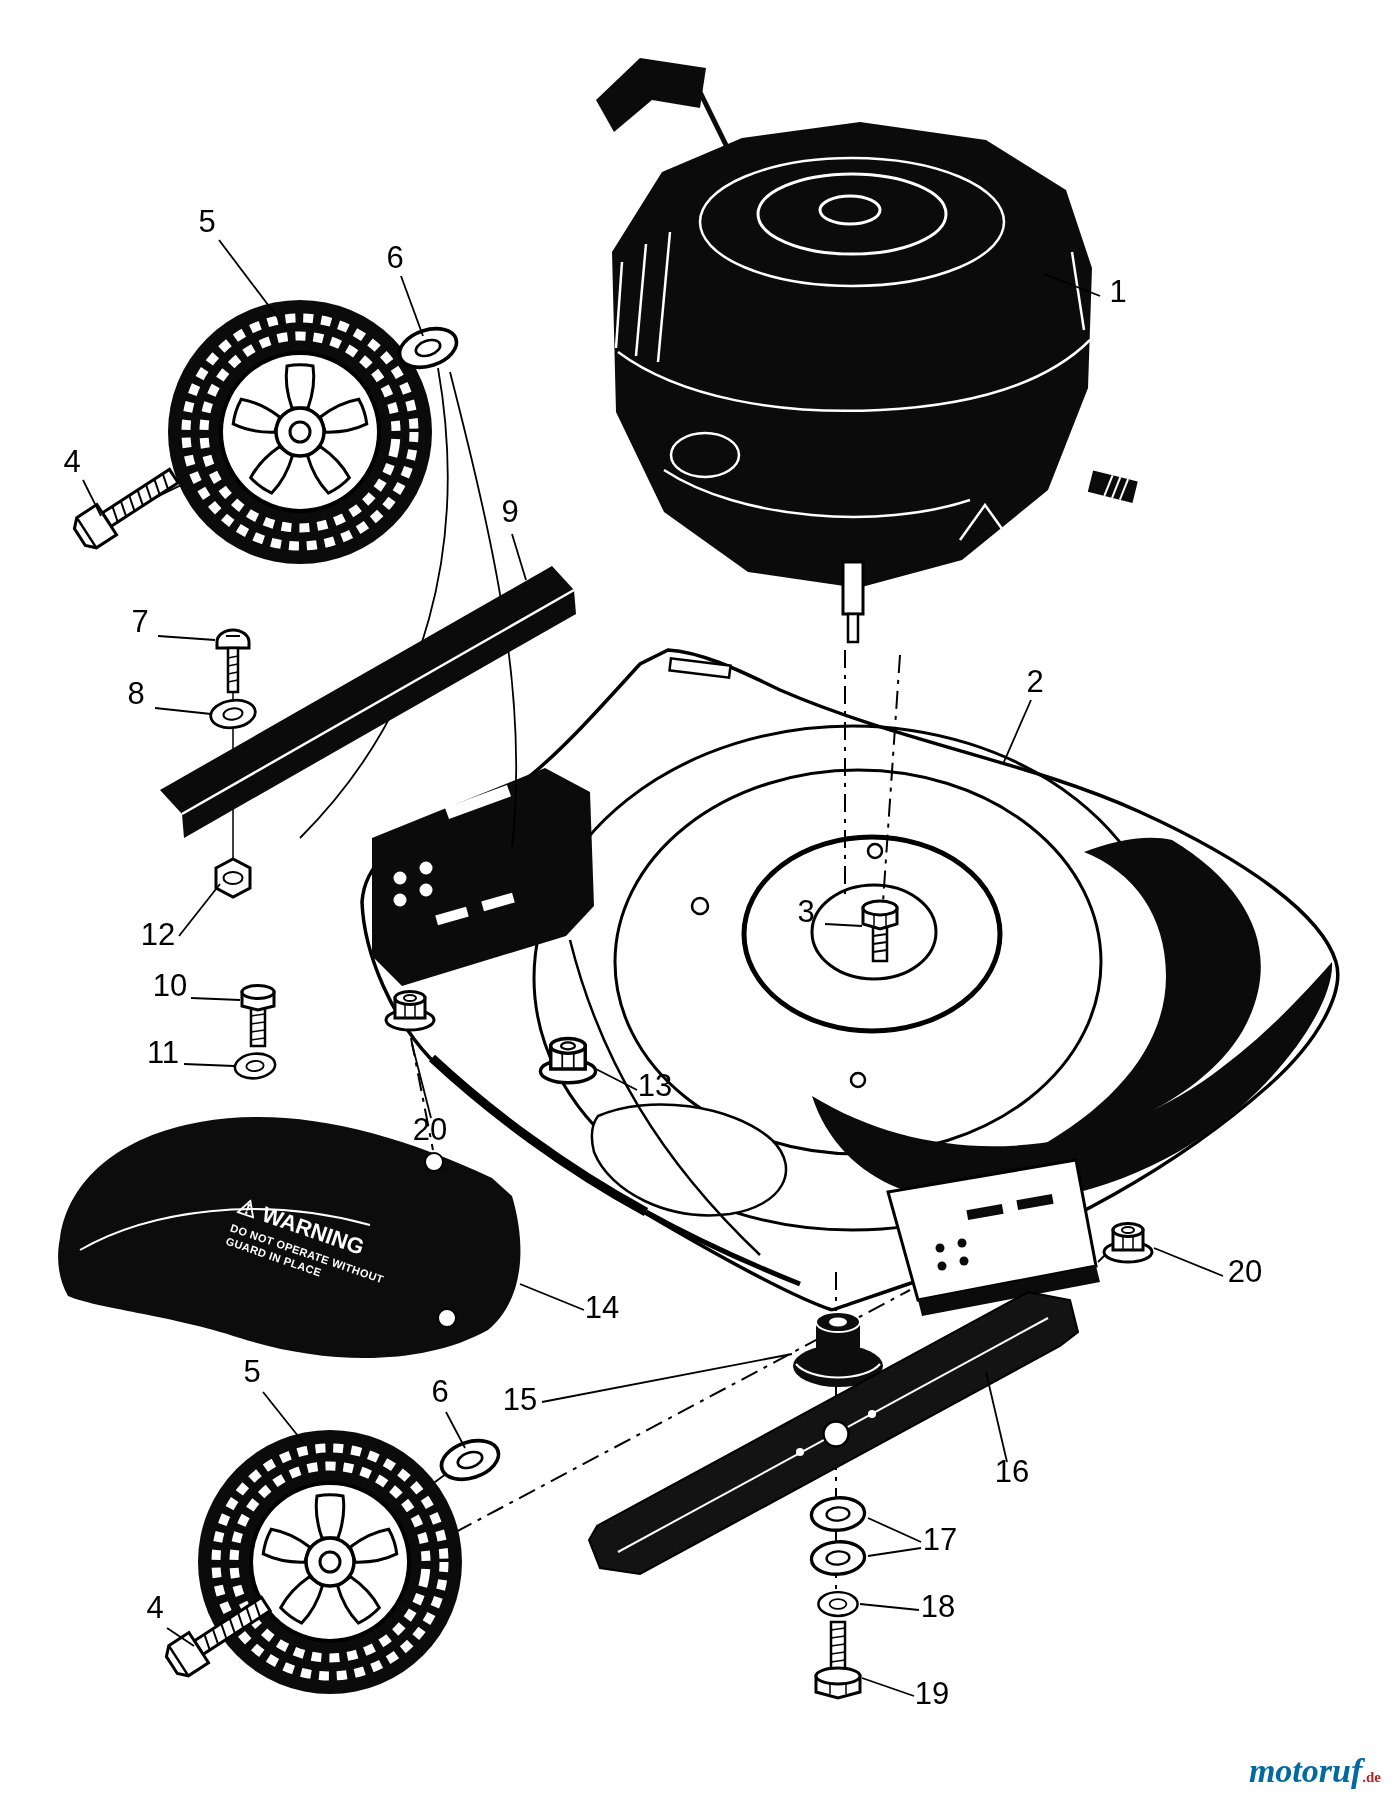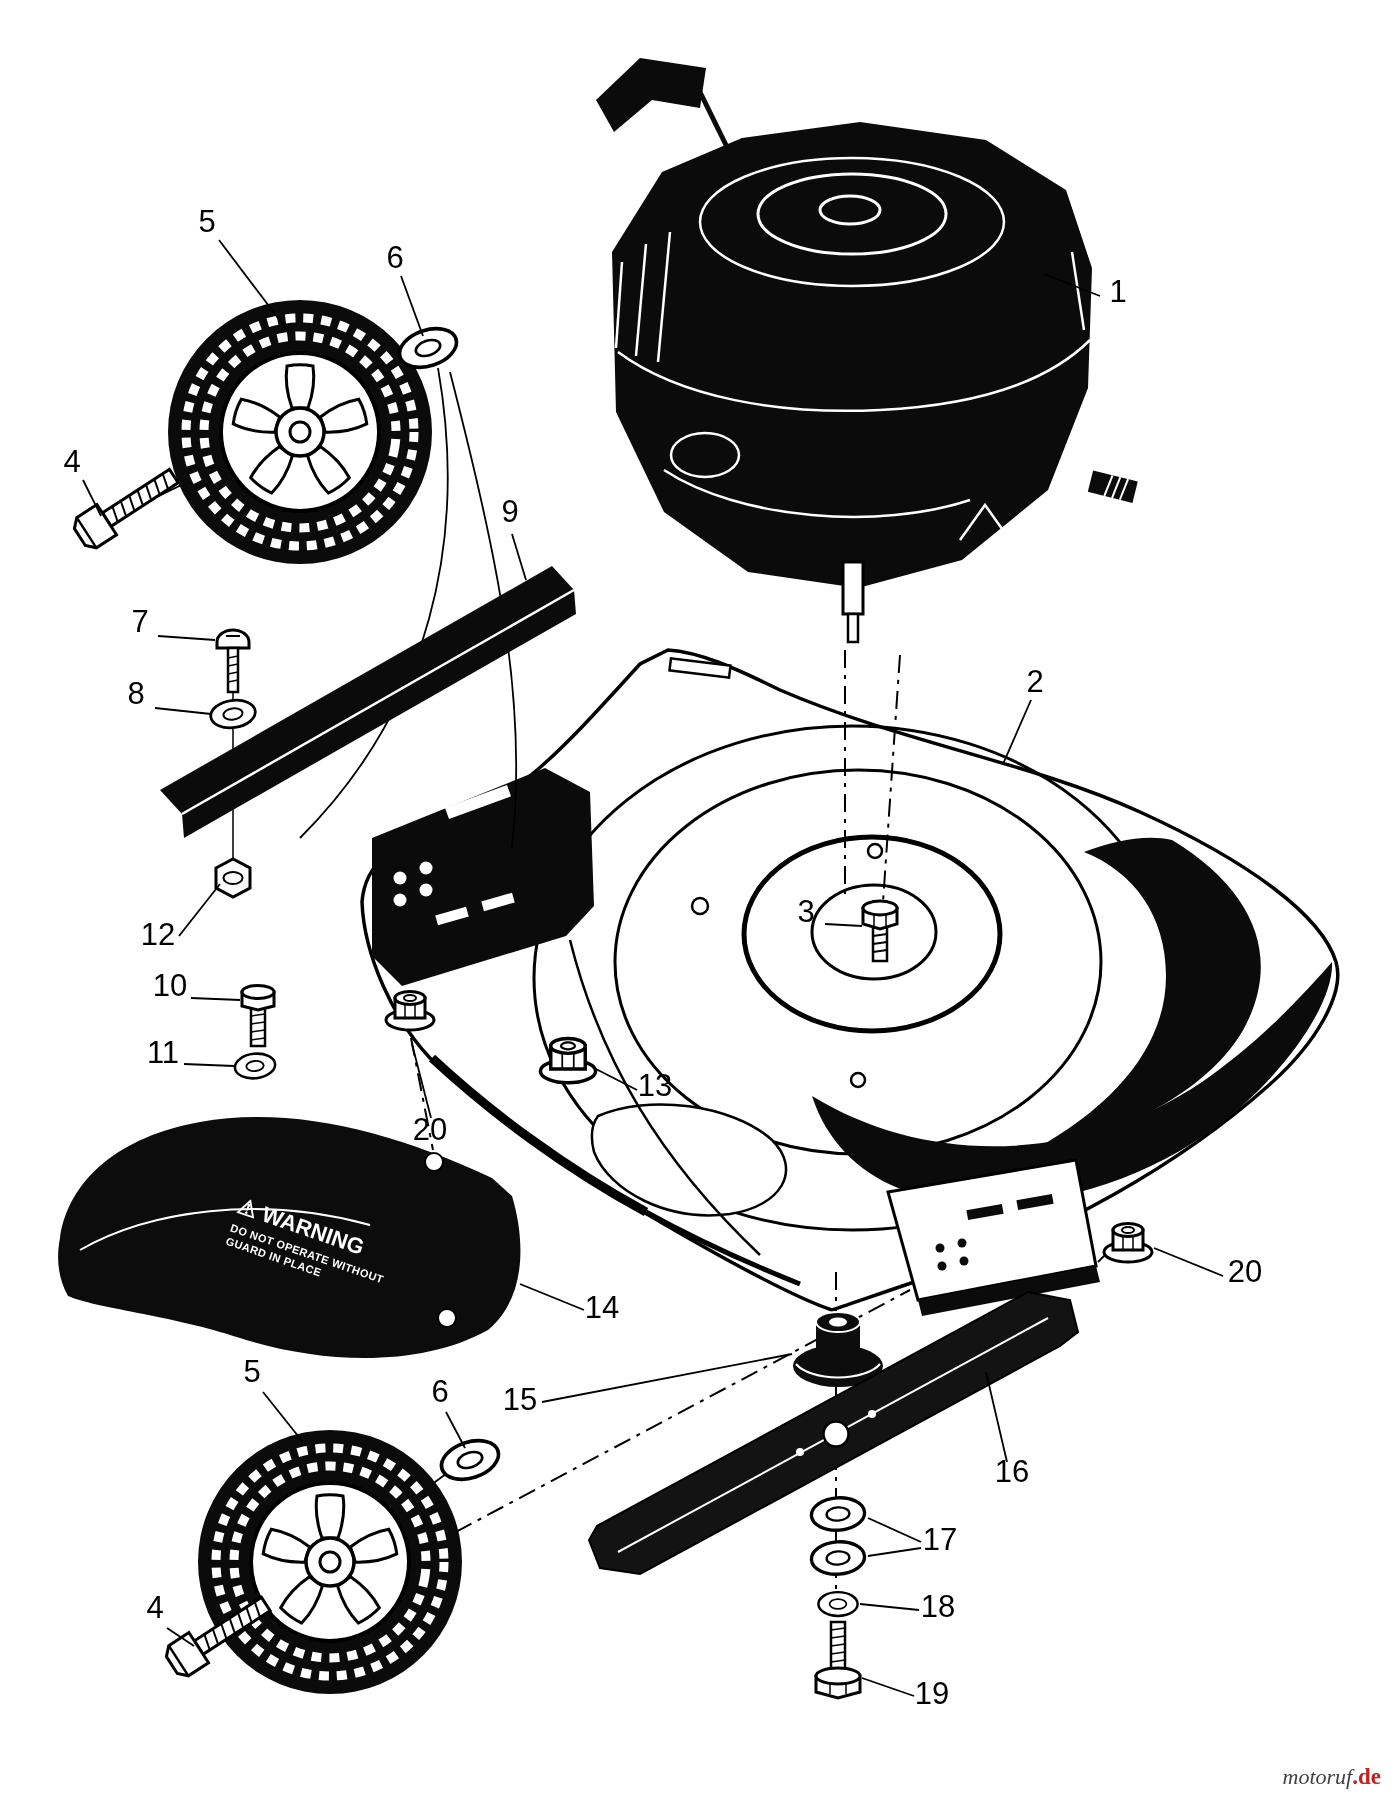--- a/index.html
+++ b/index.html
@@ -3,22 +3,22 @@
 <meta charset="utf-8">
 <style>
   html,body{margin:0;padding:0;background:#fff;}
   .page{position:relative;width:1397px;height:1800px;background:#ffffff;overflow:hidden;
         font-family:"Liberation Sans", sans-serif;}
   .page svg{display:block;position:absolute;inset:0;}
   text.callout{font-family:"Liberation Sans", sans-serif;font-size:31px;fill:#000;}
   text.warn-head{font-family:"Liberation Sans", sans-serif;font-weight:bold;font-size:22px;fill:#fff;}
   text.warn-sub{font-family:"Liberation Sans", sans-serif;font-weight:bold;font-size:11px;fill:#fff;letter-spacing:.4px;}
   .watermark{position:absolute;right:16px;bottom:10px;font-family:"Liberation Serif", serif;}
-  .watermark .brand{font-weight:normal;font-style:italic;font-size:22px;color:#404040;}
-  .watermark .tld{font-weight:bold;font-size:23px;color:#c42222;text-align:right;}
+  .watermark .brand{font-weight:bold;font-style:italic;font-size:34px;color:#0369a1;}
+  .watermark .tld{font-weight:bold;font-size:15px;color:#c42222;text-align:right;}
 </style>
 </head>
 <body>
 
 <div class="page">
 <svg viewBox="0 0 1397 1800" width="1397" height="1800">
 
   <defs>
     <g id="wheel">
       <circle r="132" fill="#0b0b0b"></circle>

